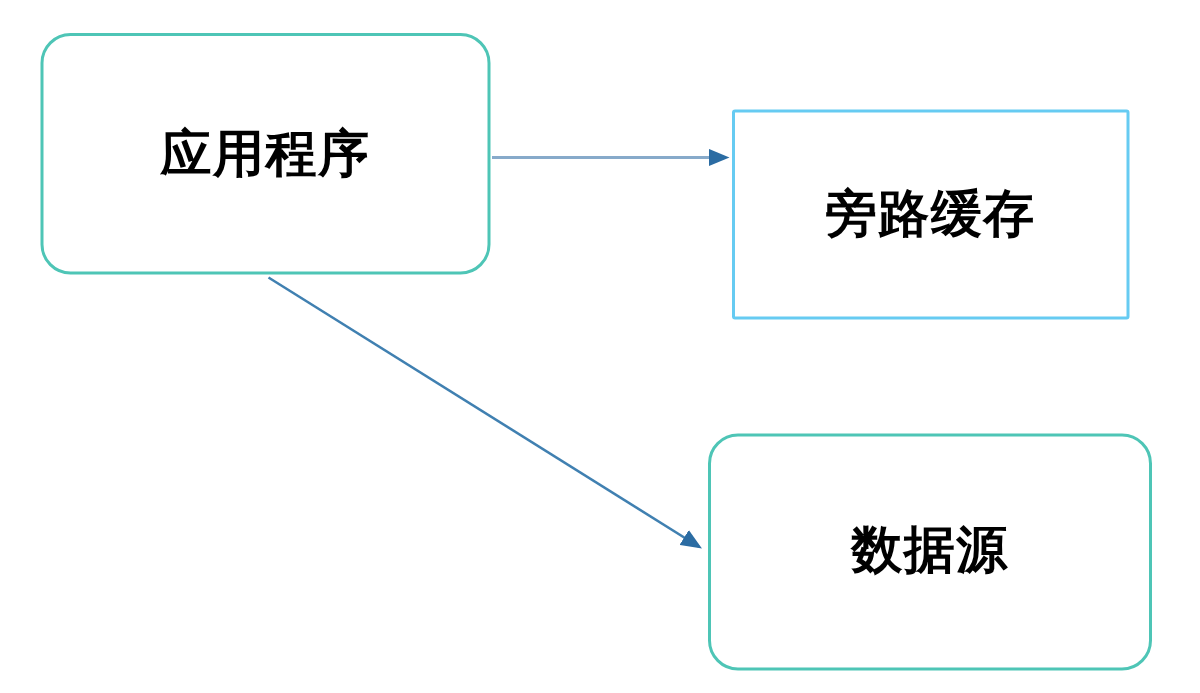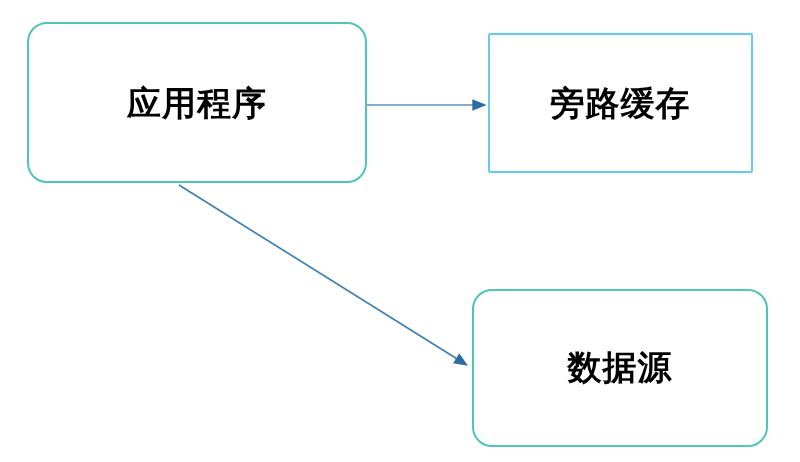--- a/index.html
+++ b/index.html
@@ -33,21 +33,21 @@
     font-size: 34px;
     font-weight: 700;
     color: #000000;
     letter-spacing: 1px;
     line-height: 1;
     white-space: nowrap;
   }
   .node-application {
     left: 27px;
     top: 22px;
-    width: 340px;
+    width: 300px;
     height: 161px;
     border-radius: 20px;
   }
   .node-cache {
     left: 488px;
     top: 33px;
     width: 265px;
     height: 140px;
     border-radius: 2px;
   }
@@ -73,21 +73,21 @@
 
     <line x1="328" y1="105" x2="484" y2="105" stroke-width="2" marker-end="url(#arrowhead)" stroke="#87AACA"></line>
 
     <line x1="179" y1="185" x2="466" y2="364.5" stroke-width="1.7" marker-end="url(#arrowhead)" stroke="#4080B1"></line>
   </svg>
 
   <div class="node node-application" style="border-color: rgb(78, 197, 182);">
     <span>应用程序</span>
   </div>
 
-  <div class="node node-cache" style="border-color: rgb(102, 203, 242);">
+  <div class="node node-cache" style="border-color: rgb(102, 203, 242); margin-top: 40px;">
     <span>旁路缓存</span>
   </div>
 
   <div class="node node-datasource" style="border-color: rgb(78, 197, 182); font-family: Liberation Serif, serif;">
     <span>数据源</span>
   </div>
 
 </div>
 
 </body></html>

